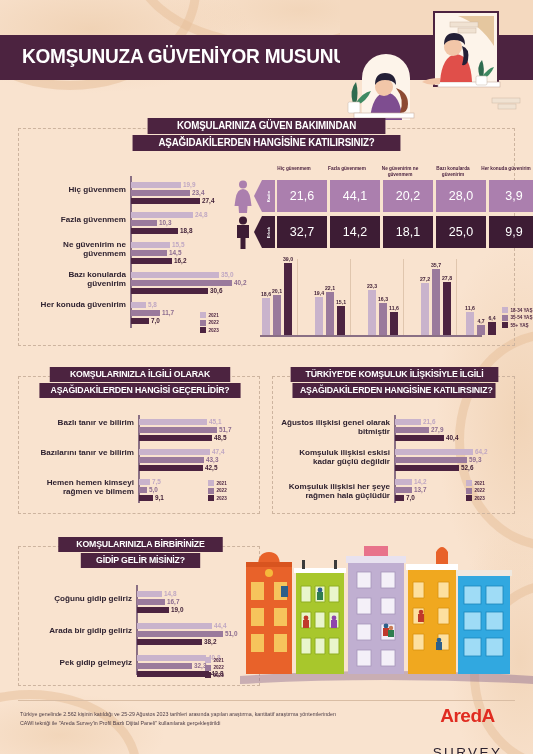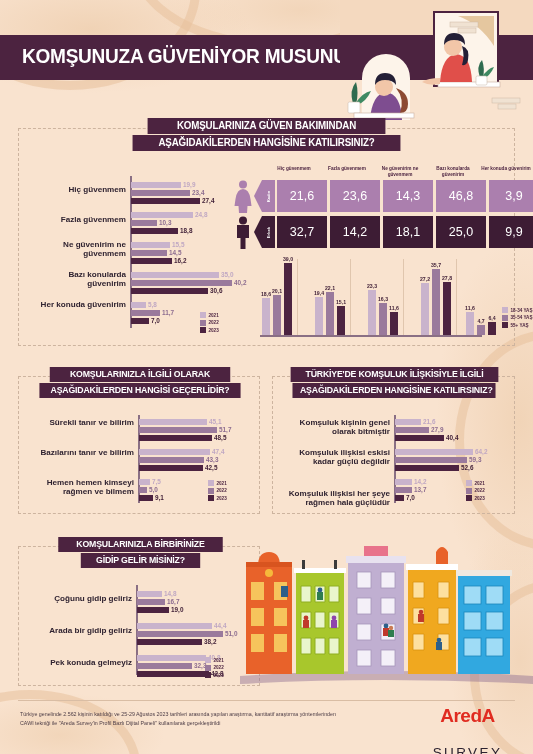--- a/index.html
+++ b/index.html
@@ -302,23 +302,23 @@
     <div class="gt-arrow" style="left:18px;top:50px;border-right:8px solid #3d1c34;"></div>
 
     <div class="gt-tag kadin" style="left:26px;top:14px;">
         <span>Kadın</span>
       </div>
     <div class="gt-tag erkek" style="left:26px;top:50px;">
         <span>Erkek</span>
       </div>
 
     <div class="gt-cell kadin" style="left:41px;top:14px;">21,6</div>
-    <div class="gt-cell kadin" style="left:94px;top:14px;">23,6</div>
-    <div class="gt-cell kadin" style="left:147px;top:14px;">14,3</div>
-    <div class="gt-cell kadin" style="left:200px;top:14px;">46,8</div>
+    <div class="gt-cell kadin" style="left:94px;top:14px;">44,1</div>
+    <div class="gt-cell kadin" style="left:147px;top:14px;">20,2</div>
+    <div class="gt-cell kadin" style="left:200px;top:14px;">28,0</div>
     <div class="gt-cell kadin" style="left:253px;top:14px;">3,9</div>
 
     <div class="gt-cell erkek" style="left:41px;top:50px;">32,7</div>
     <div class="gt-cell erkek" style="left:94px;top:50px;">14,2</div>
     <div class="gt-cell erkek" style="left:147px;top:50px;">18,1</div>
     <div class="gt-cell erkek" style="left:200px;top:50px;">25,0</div>
     <div class="gt-cell erkek" style="left:253px;top:50px;">9,9</div>
   </div>
 
   <div id="age-chart">
@@ -384,21 +384,21 @@
     <span>KOMŞULARINIZLA İLGİLİ OLARAK</span>
   </div>
   <div class="panel-title" style="left:33px;top:383px;width:214px;font-size:9.3px;">
     <span>AŞAĞIDAKİLERDEN HANGİSİ GEÇERLİDİR?</span>
   </div>
 
   <div class="barchart" style="left:30px;top:415px;width:225px;height:95px;">
     <div class="axis" style="left:108px;top:0;height:88px;"></div>
 
     <div class="brow" style="top:3px;">
-      <div class="blabel" style="left:0;top:0px;width:104px;">Sürekli tanır ve bilirim</div>
+      <div class="blabel" style="left:0;top:0px;width:104px;">Bazlı tanır ve bilirim</div>
       <div class="bar y1" style="left:109px;top:1px;width:68px;"></div>
       <div class="bval y1" style="left:179px;top:1px;">45,1</div>
       <div class="bar y2" style="left:109px;top:9px;width:78px;"></div>
       <div class="bval y2" style="left:189px;top:9px;">51,7</div>
       <div class="bar y3" style="left:109px;top:17px;width:73px;"></div>
       <div class="bval y3" style="left:184px;top:17px;">48,5</div>
     </div>
 
     <div class="brow" style="top:33px;">
       <div class="blabel" style="left:0;top:0px;width:104px;">Bazılarını tanır ve bilirim</div>
@@ -441,41 +441,41 @@
     <span>TÜRKİYE'DE KOMŞULUK İLİŞKİSİYLE İLGİLİ</span>
   </div>
   <div class="panel-title" style="left:286px;top:383px;width:216px;font-size:9.3px;">
     <span>AŞAĞIDAKİLERDEN HANGİSİNE KATILIRSINIZ?</span>
   </div>
 
   <div class="barchart" style="left:278px;top:415px;width:235px;height:95px;">
     <div class="axis" style="left:116px;top:0;height:88px;"></div>
 
     <div class="brow" style="top:3px;">
-      <div class="blabel" style="left:0;top:0px;width:112px;">Komşuluk kişinin genel olarak bitmiştir</div>
+      <div class="blabel" style="left:0;top:0px;width:112px;">Ağustos ilişkisi genel olarak bitmiştir</div>
       <div class="bar y1" style="left:117px;top:1px;width:26px;"></div>
       <div class="bval y1" style="left:145px;top:1px;">21,6</div>
       <div class="bar y2" style="left:117px;top:9px;width:34px;"></div>
       <div class="bval y2" style="left:153px;top:9px;">27,9</div>
       <div class="bar y3" style="left:117px;top:17px;width:49px;"></div>
       <div class="bval y3" style="left:168px;top:17px;">40,4</div>
     </div>
 
     <div class="brow" style="top:33px;">
       <div class="blabel" style="left:0;top:0px;width:112px;">Komşuluk ilişkisi eskisi kadar güçlü değildir</div>
       <div class="bar y1" style="left:117px;top:1px;width:78px;"></div>
       <div class="bval y1" style="left:197px;top:1px;">64,2</div>
       <div class="bar y2" style="left:117px;top:9px;width:72px;"></div>
       <div class="bval y2" style="left:191px;top:9px;">59,3</div>
       <div class="bar y3" style="left:117px;top:17px;width:64px;"></div>
       <div class="bval y3" style="left:183px;top:17px;">52,6</div>
     </div>
 
     <div class="brow" style="top:63px;">
-      <div class="blabel" style="left:-8px;top:11px;width:120px;">Komşuluk ilişkisi her şeye rağmen hala güçlüdür</div>
+      <div class="blabel" style="left:-8px;top:4px;width:120px;">Komşuluk ilişkisi her şeye rağmen hala güçlüdür</div>
       <div class="bar y1" style="left:117px;top:1px;width:17px;"></div>
       <div class="bval y1" style="left:136px;top:1px;">14,2</div>
       <div class="bar y2" style="left:117px;top:9px;width:17px;"></div>
       <div class="bval y2" style="left:136px;top:9px;">13,7</div>
       <div class="bar y3" style="left:117px;top:17px;width:9px;"></div>
       <div class="bval y3" style="left:128px;top:17px;">7,0</div>
     </div>
   </div>
 
   <div class="legend" style="left:466px;top:480px;">
@@ -518,21 +518,21 @@
       <div class="blabel" style="left:0;top:5px;width:102px;">Arada bir gidip geliriz</div>
       <div class="bar y1" style="left:107px;top:2px;width:75px;"></div>
       <div class="bval y1" style="left:184px;top:2px;">44,4</div>
       <div class="bar y2" style="left:107px;top:10px;width:86px;"></div>
       <div class="bval y2" style="left:195px;top:10px;">51,0</div>
       <div class="bar y3" style="left:107px;top:18px;width:65px;"></div>
       <div class="bval y3" style="left:174px;top:18px;">38,2</div>
     </div>
 
     <div class="brow" style="top:68px;">
-      <div class="blabel" style="left:0;top:5px;width:102px;">Pek konuda gelmeyiz</div>
+      <div class="blabel" style="left:0;top:5px;width:102px;">Pek gidip gelmeyiz</div>
       <div class="bar y1" style="left:107px;top:2px;width:69px;"></div>
       <div class="bval y1" style="left:178px;top:2px;">40,8</div>
       <div class="bar y2" style="left:107px;top:10px;width:55px;"></div>
       <div class="bval y2" style="left:164px;top:10px;">32,3</div>
       <div class="bar y3" style="left:107px;top:18px;width:72px;"></div>
       <div class="bval y3" style="left:181px;top:18px;">42,8</div>
     </div>
   </div>
 
   <div class="legend" style="left:205px;top:657px;">

